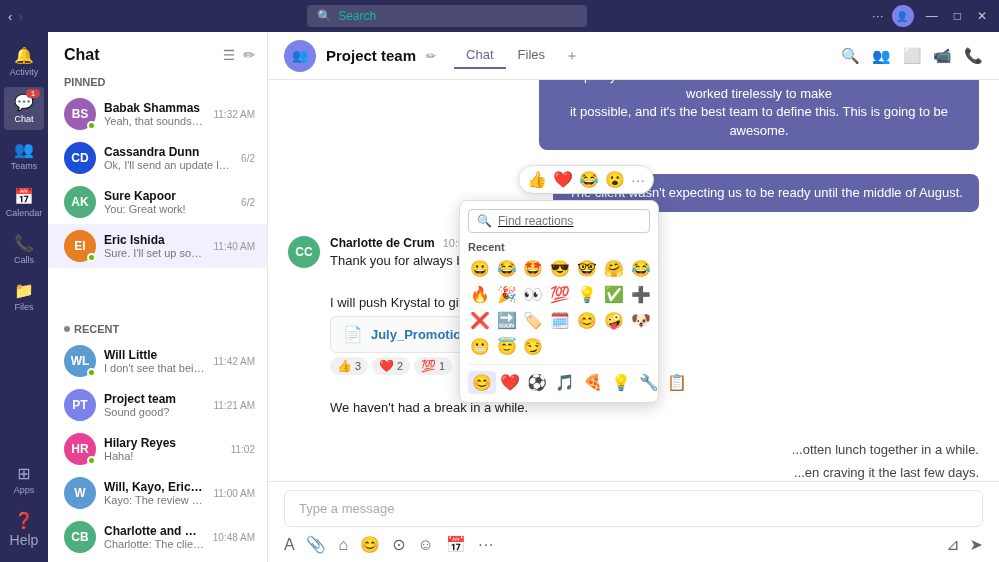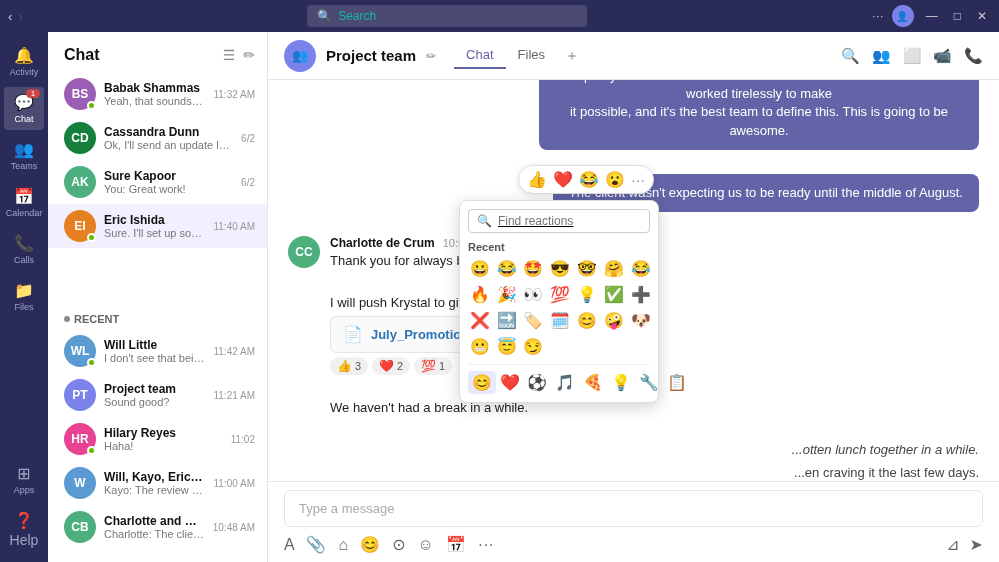--- a/index.html
+++ b/index.html
@@ -247,35 +247,36 @@
 
 <div id="chat-panel">
   <div class="chat-header">
     <span class="chat-title">Chat</span>
     <div class="chat-header-icons">
       <span>☰</span>
       <span>✏</span>
     </div>
   </div>
 
+  <div class="pinned-label">Pinned</div>
   <div class="chat-list">
 
     <div class="chat-item">
       <div class="avatar" style="background:#9a5fb5;">BS
         <span class="status-dot status-green"></span>
       </div>
       <div class="chat-info">
         <div class="chat-name">Babak Shammas</div>
         <div class="chat-preview">Yeah, that sounds great!</div>
       </div>
       <span class="chat-time">11:32 AM</span>
     </div>
 
     <div class="chat-item">
-      <div class="avatar" style="background:#15803d;">CD</div>
+      <div class="avatar" style="background:#1d4ed8;">CD</div>
       <div class="chat-info">
         <div class="chat-name">Cassandra Dunn</div>
         <div class="chat-preview">Ok, I'll send an update later.</div>
       </div>
       <span class="chat-time">6/2</span>
     </div>
 
     <div class="chat-item">
       <div class="avatar" style="background:#4caf7d;">AK</div>
       <div class="chat-info">
@@ -433,21 +434,21 @@
     </div>
 
     <div class="message-block">
       <div style="width:32px;flex-shrink:0;"></div>
       <div class="msg-content">
         <div class="msg-text">We haven't had a break in a while.</div>
       </div>
     </div>
 
     <div style="display:flex;flex-direction:column;align-items:flex-end;gap:4px;">
-      <div class="msg-text" style="color:#444;font-size:13px;font-style:italic;">...otten lunch together in a while.</div>
+      <div class="msg-text" style="color:#444;font-size:13px;">...otten lunch together in a while.</div>
       <div class="msg-text" style="color:#444;font-size:13px;">...en craving it the last few days.</div>
       <div class="msg-text" style="color:#444;font-size:13px;">ramen*</div>
     </div>
 
   </div>
 
   <div class="input-area">
     <div class="input-box">
       <span style="color:#aaa;">Type a message</span>
     </div>

